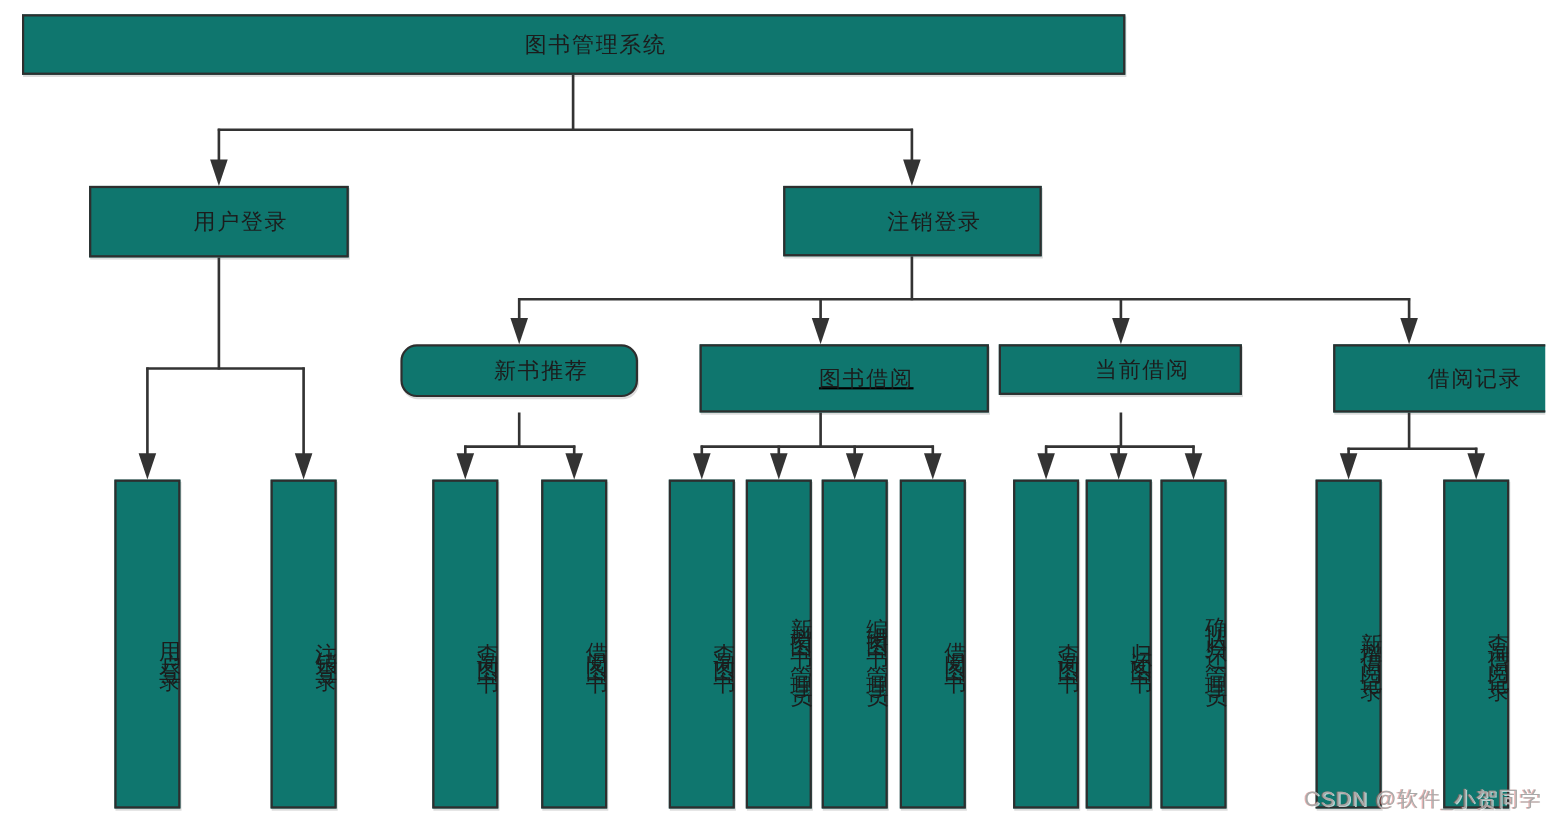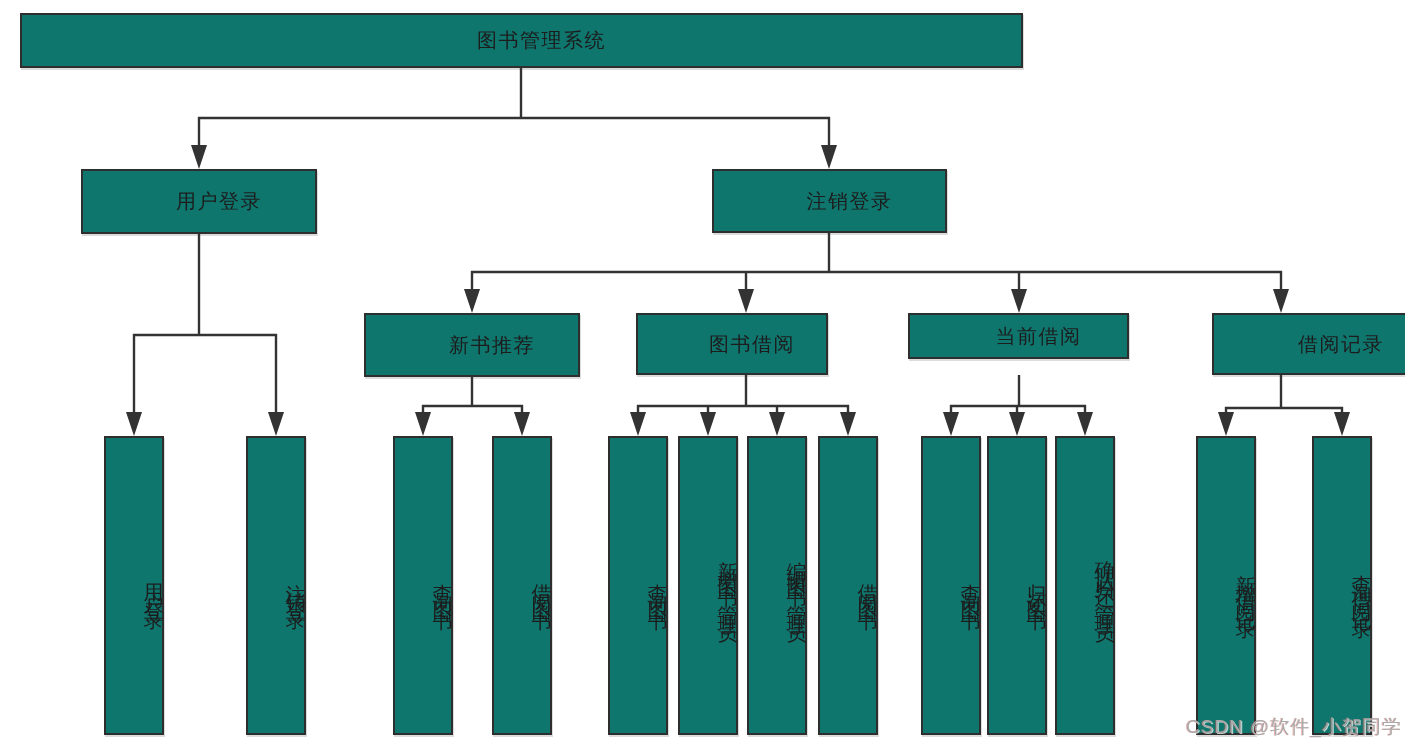--- a/index.html
+++ b/index.html
@@ -113,24 +113,24 @@
     <span class="lbl">图书管理系统</span>
   </div>
 
   <div class="node" style="left:81px; top:169px; width:236px; height:65px;">
     <span class="lbl">用户登录</span>
   </div>
   <div class="node" style="left:712px; top:169px; width:235px; height:64px;">
     <span class="lbl">注销登录</span>
   </div>
 
-  <div class="node" style="left:364px; top:313px; width:216px; height:64px;">
+  <div class="node" style="left:364px; top:313px; width:216px; height:48px;border-radius:15px;">
     <span class="lbl">新书推荐</span>
   </div>
-  <div class="node" style="left:636px; top:313px; width:192px; height:62px;">
+  <div class="node" style="left:636px; top:313px; width:263px; height:62px;text-decoration:underline;">
     <span class="lbl">图书借阅</span>
   </div>
   <div class="node" style="left:908px; top:313px; width:221px; height:46px;">
     <span class="lbl">当前借阅</span>
   </div>
   <div class="node" style="left:1172px; top:313px; width:218px; height:62px;margin-left:40px;">
     <span class="lbl">借阅记录</span>
   </div>
 
   <div class="node leaf" style="left:104px;">

